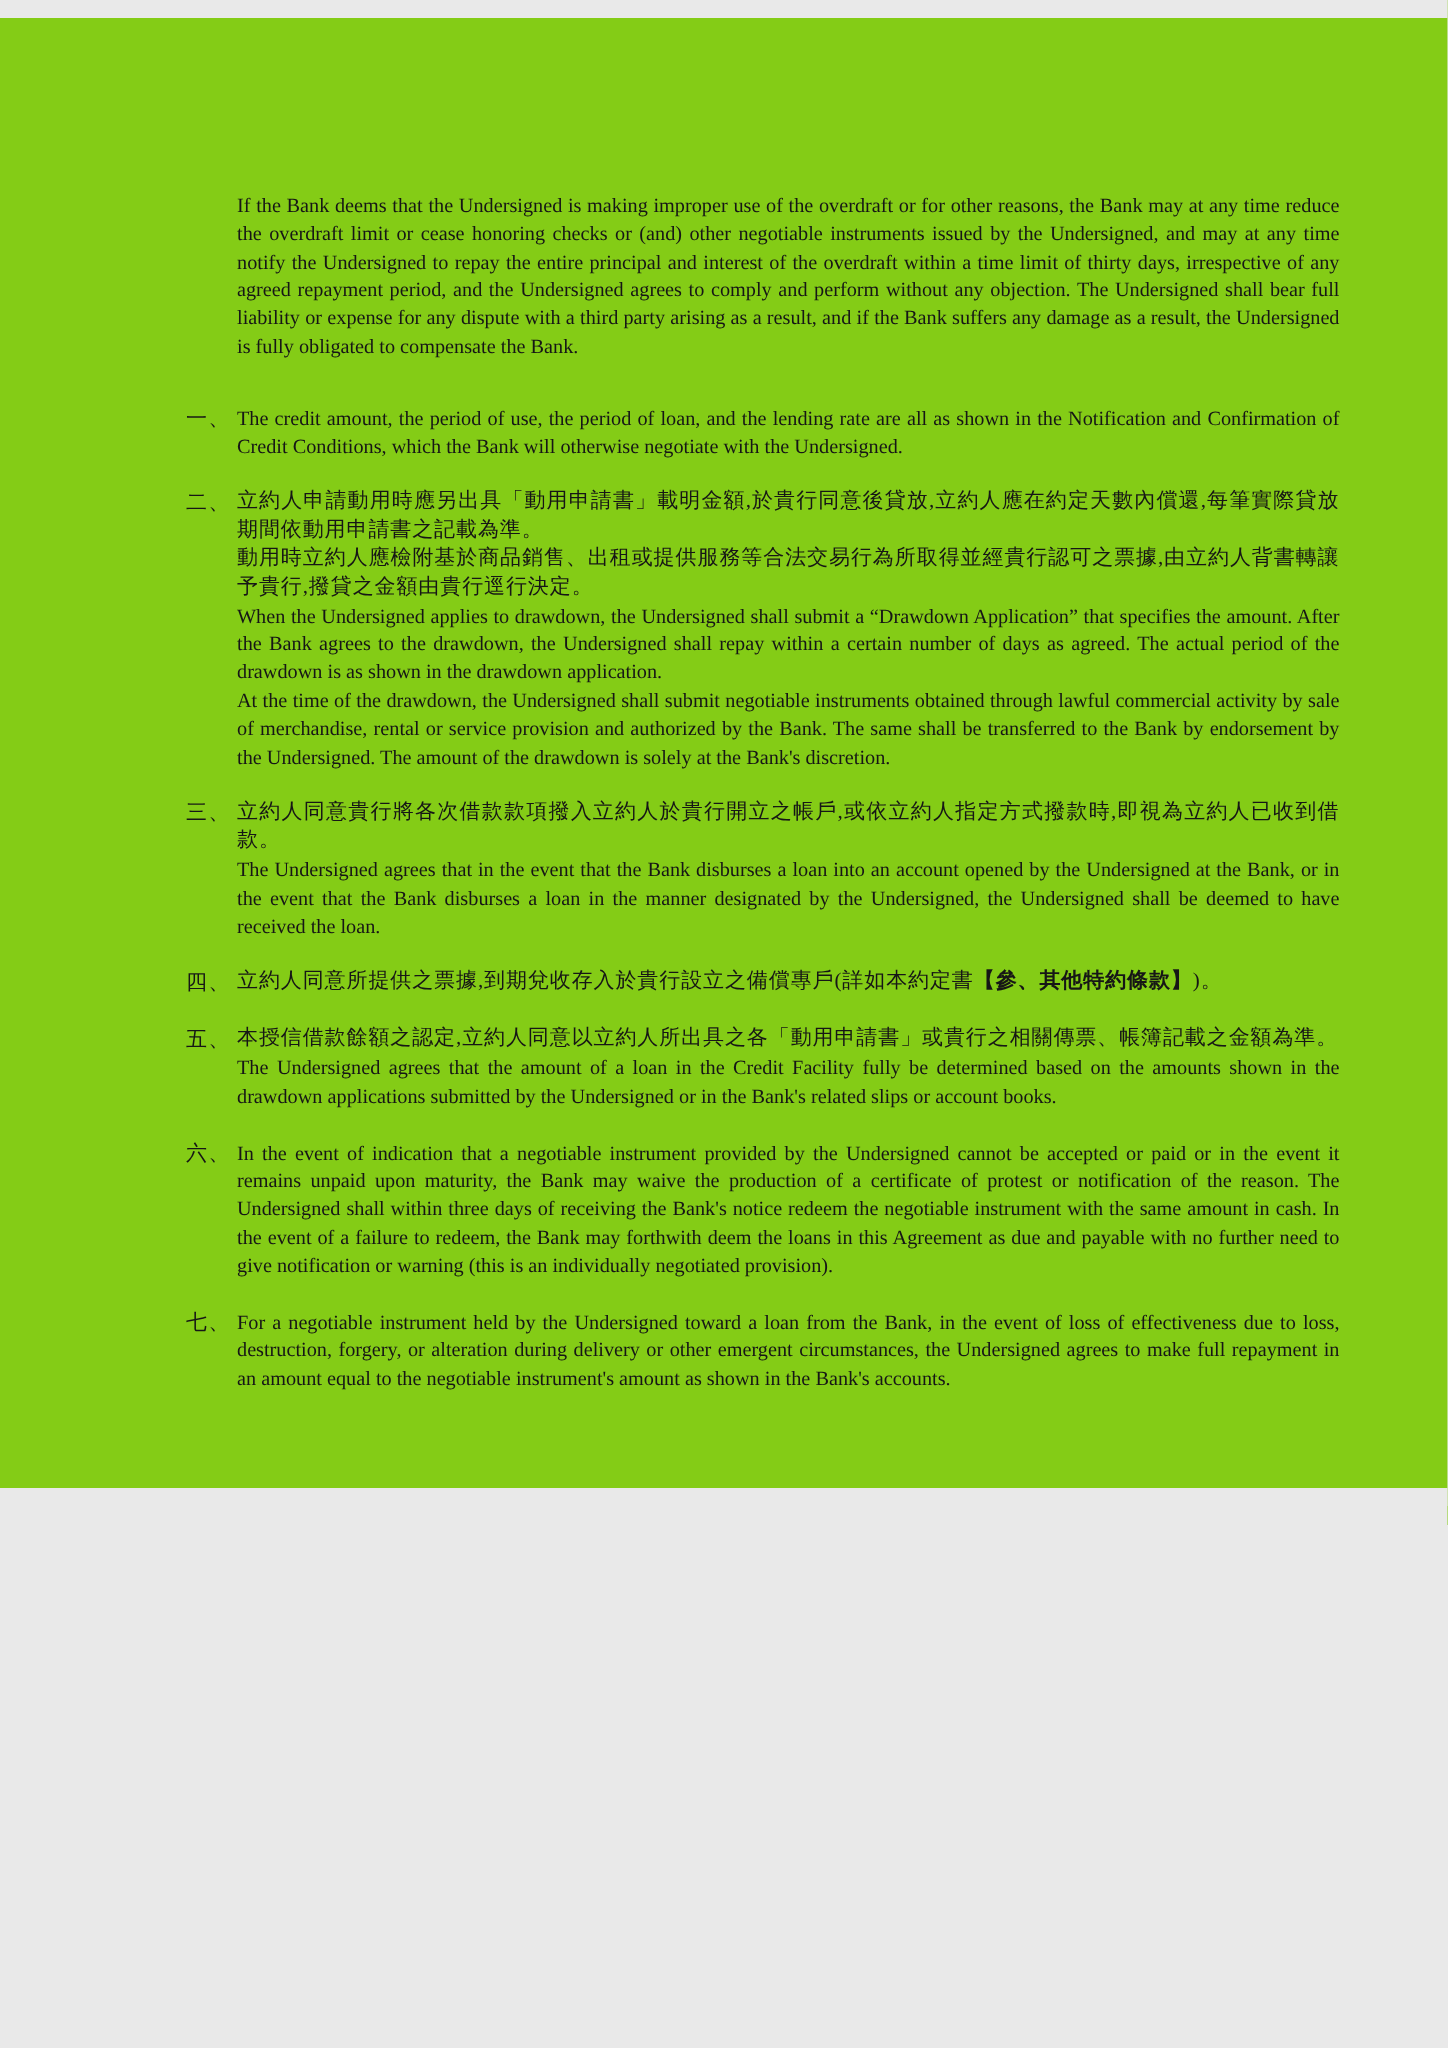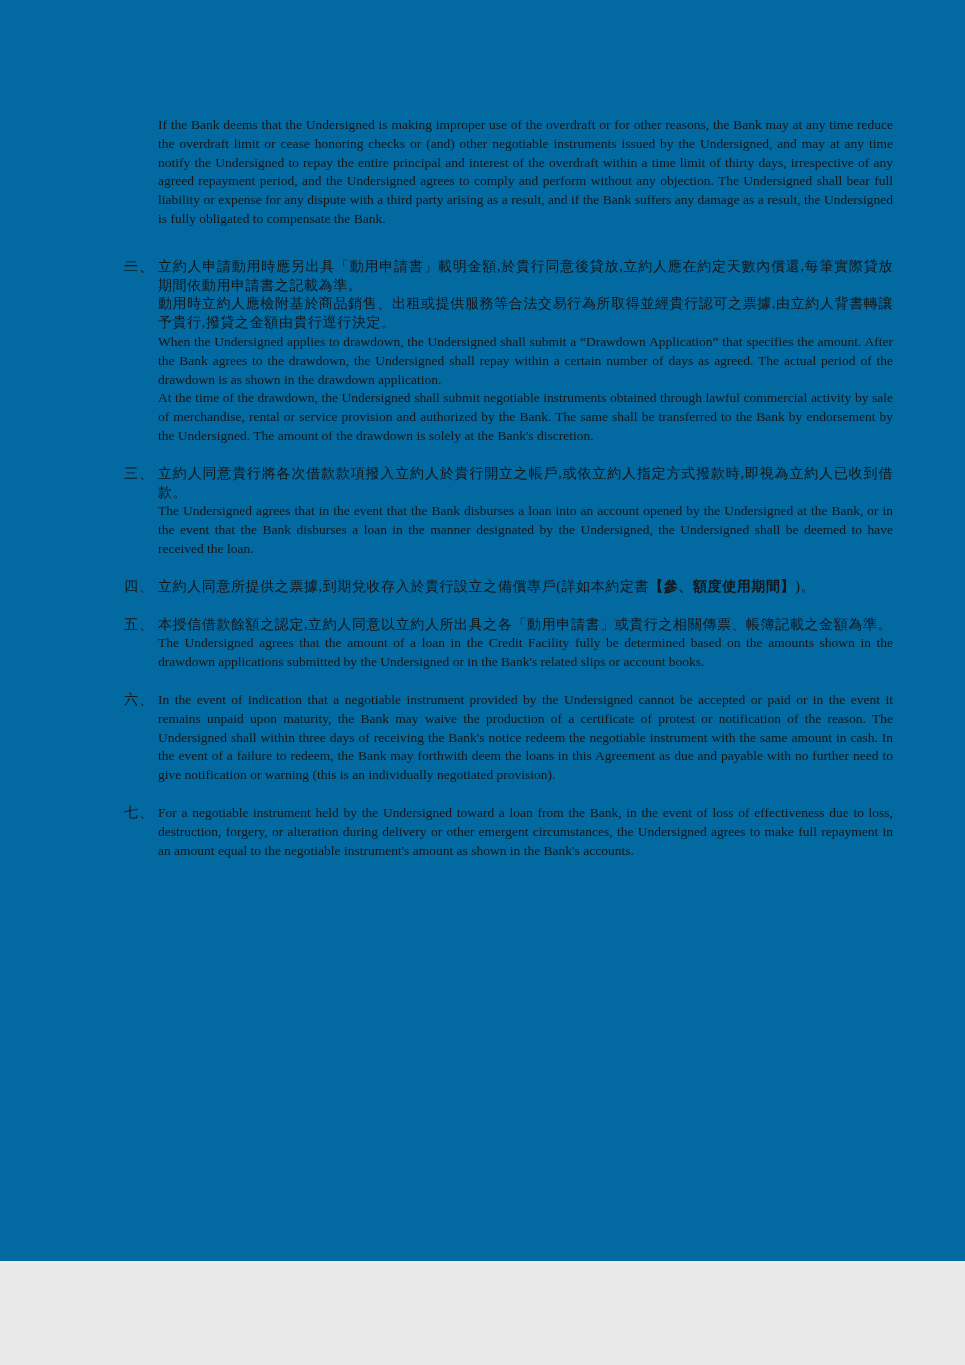--- a/index.html
+++ b/index.html
@@ -1,21 +1,21 @@
 <!DOCTYPE html>
 <html><head>
 <meta charset="utf-8">
 <style>
   * { margin:0; padding:0; box-sizing:border-box; }
   html,body { background:#e9e9e9; }
   .page {
     position:relative;
-    width:965px; height:1261px;
-    margin:0 auto;
-    background:#0369a1;
+    width:965px; height:980px;
+    margin:12px auto;
+    background:#84cc16;
     color:#161616;
     font-family:"Liberation Serif","DejaVu Serif",serif;
     overflow:hidden;
   }
   .content {
     position:absolute;
     top:116px; left:158px; width:735px;
   }
   .intro {
     font-size:13.5px; line-height:18.8px;
@@ -73,39 +73,40 @@
 <body>
 
 <div class="page">
   <div class="content">
 
     <p class="intro">If the Bank deems that the Undersigned is making improper use of the overdraft or for other reasons, the Bank may at any time reduce the overdraft limit or cease honoring checks or (and) other negotiable instruments issued by the Undersigned, and may at any time notify the Undersigned to repay the entire principal and interest of the overdraft within a time limit of thirty days, irrespective of any agreed repayment period, and the Undersigned agrees to comply and perform without any objection. The Undersigned shall bear full liability or expense for any dispute with a third party arising as a result, and if the Bank suffers any damage as a result, the Undersigned is fully obligated to compensate the Bank.</p>
 
 
     <div class="clause">
       <span class="num">一、</span>
+      <p class="en">The credit amount, the period of use, the period of loan, and the lending rate are all as shown in the Notification and Confirmation of Credit Conditions, which the Bank will otherwise negotiate with the Undersigned.</p>
     </div>
 
     <div class="clause">
       <span class="num">二、</span>
       <p class="zh">立約人申請動用時應另出具「動用申請書」載明金額,於貴行同意後貸放,立約人應在約定天數內償還,每筆實際貸放期間依動用申請書之記載為準。
 動用時立約人應檢附基於商品銷售、出租或提供服務等合法交易行為所取得並經貴行認可之票據,由立約人背書轉讓予貴行,撥貸之金額由貴行逕行決定。</p>
       <p class="en">When the Undersigned applies to drawdown, the Undersigned shall submit a “Drawdown Application” that specifies the amount. After the Bank agrees to the drawdown, the Undersigned shall repay within a certain number of days as agreed. The actual period of the drawdown is as shown in the drawdown application.
 At the time of the drawdown, the Undersigned shall submit negotiable instruments obtained through lawful commercial activity by sale of merchandise, rental or service provision and authorized by the Bank. The same shall be transferred to the Bank by endorsement by the Undersigned. The amount of the drawdown is solely at the Bank's discretion.</p>
     </div>
 
     <div class="clause">
       <span class="num">三、</span>
       <p class="zh">立約人同意貴行將各次借款款項撥入立約人於貴行開立之帳戶,或依立約人指定方式撥款時,即視為立約人已收到借款。</p>
       <p class="en">The Undersigned agrees that in the event that the Bank disburses a loan into an account opened by the Undersigned at the Bank, or in the event that the Bank disburses a loan in the manner designated by the Undersigned, the Undersigned shall be deemed to have received the loan.</p>
     </div>
 
     <div class="clause">
       <span class="num">四、</span>
-      <p class="zh"><span>立約人同意所提供之票據,到期兌收存入於貴行設立之備償專戶(詳如本約定書</span><b>【參、額度使用期間】</b><span>)。</span></p>
+      <p class="zh"><span>立約人同意所提供之票據,到期兌收存入於貴行設立之備償專戶(詳如本約定書</span><b>【參、其他特約條款】</b><span>)。</span></p>
     </div>
 
     <div class="clause">
       <span class="num">五、</span>
       <p class="zh">本授信借款餘額之認定,立約人同意以立約人所出具之各「動用申請書」或貴行之相關傳票、帳簿記載之金額為準。</p>
       <p class="en">The Undersigned agrees that the amount of a loan in the Credit Facility fully be determined based on the amounts shown in the drawdown applications submitted by the Undersigned or in the Bank's related slips or account books.</p>
     </div>
 
     <div class="clause">
       <span class="num">六、</span>

